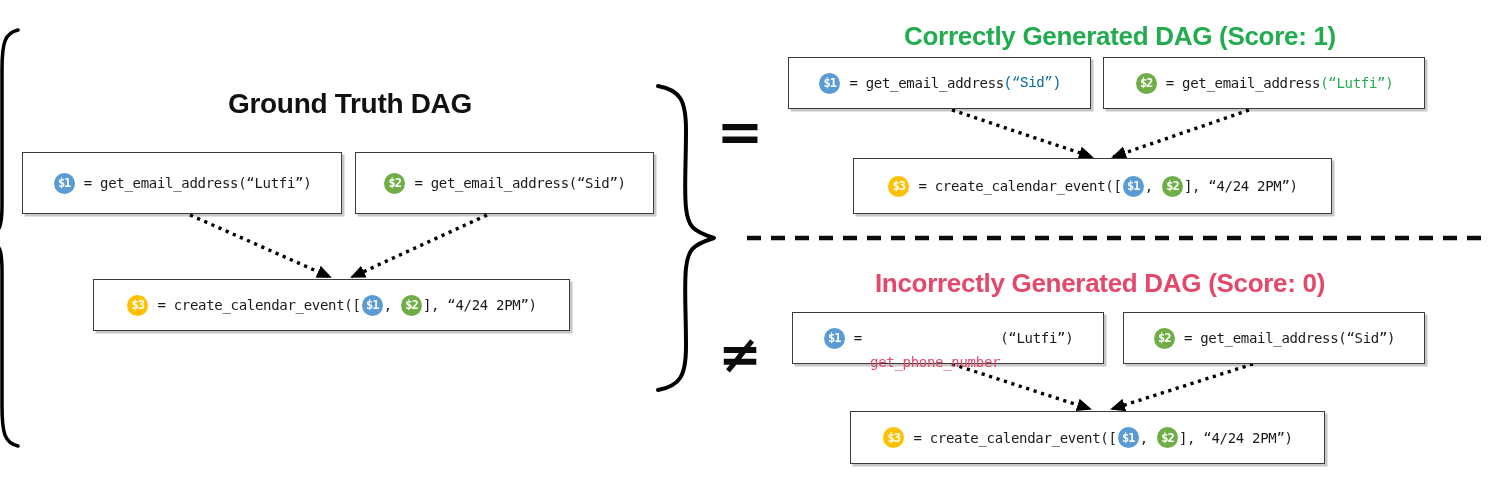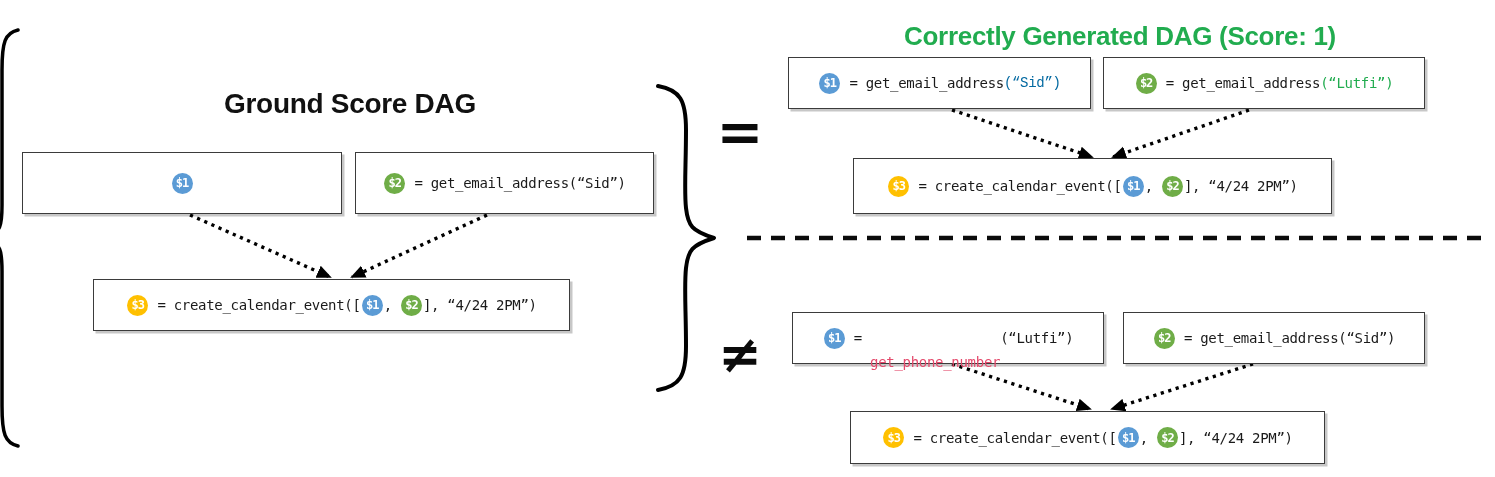--- a/index.html
+++ b/index.html
@@ -55,29 +55,30 @@
     <line x1="190" y1="215" x2="330" y2="277" stroke="#000" stroke-width="3.4" stroke-dasharray="3.2 4.6" marker-end="url(#arrowhead)"></line>
     <line x1="487" y1="215" x2="352" y2="277" stroke="#000" stroke-width="3.4" stroke-dasharray="3.2 4.6" marker-end="url(#arrowhead)"></line>
 
     <line x1="952" y1="110" x2="1092" y2="157" stroke="#000" stroke-width="3.4" stroke-dasharray="3.2 4.6" marker-end="url(#arrowhead)"></line>
     <line x1="1249" y1="110" x2="1113" y2="157" stroke="#000" stroke-width="3.4" stroke-dasharray="3.2 4.6" marker-end="url(#arrowhead)"></line>
 
     <line x1="952" y1="364" x2="1090" y2="409" stroke="#000" stroke-width="3.4" stroke-dasharray="3.2 4.6" marker-end="url(#arrowhead)"></line>
     <line x1="1253" y1="364" x2="1112" y2="409" stroke="#000" stroke-width="3.4" stroke-dasharray="3.2 4.6" marker-end="url(#arrowhead)"></line>
   </svg>
 
-  <div class="title" style="left:150px;top:88px;width:400px;font-size:28px;">Ground Score DAG</div>
+  <div class="title" style="left:150px;top:88px;width:400px;font-size:28px;">Ground Truth DAG</div>
 
   <div class="title" style="left: 820px; top: 7px; width: 600px; font-size: 26px; color: rgb(33, 172, 79); margin-top: 14px;">Correctly Generated DAG (Score: 1)</div>
 
+  <div class="title" style="left: 800px; top: 268px; width: 600px; font-size: 26px; color: rgb(228, 73, 107);">Incorrectly Generated DAG (Score: 0)</div>
 
   <div class="op" style="left:708px;top:100px;font-size:56px;line-height:64px;">=</div>
   <div class="op" style="left:708px;top:322px;font-size:52px;line-height:64px;">≠</div>
 
-  <div class="node" style="left:22px;top:152px;width:318px;height:60px;"><span class="chip" style="background: rgb(91, 155, 213);">$1</span></div>
+  <div class="node" style="left:22px;top:152px;width:318px;height:60px;"><span class="chip" style="background: rgb(91, 155, 213);">$1</span><span class="code-seg" style="color: rgb(26, 26, 26);"> = get_email_address(“Lutfi”)</span></div>
   <div class="node" style="left:355px;top:152px;width:297px;height:60px;"><span class="chip" style="background: rgb(111, 173, 71);">$2</span><span class="code-seg" style="color: rgb(26, 26, 26);"> = get_email_address(“Sid”)</span></div>
   <div class="node" style="left:93px;top:279px;width:475px;height:50px;"><span class="chip" style="background: rgb(255, 192, 0);">$3</span><span class="code-seg" style="color: rgb(26, 26, 26);"> = create_calendar_event([</span><span class="chip" style="background: rgb(91, 155, 213);">$1</span><span class="code-seg" style="color: rgb(26, 26, 26);">, </span><span class="chip" style="background: rgb(111, 173, 71);">$2</span><span class="code-seg" style="color: rgb(26, 26, 26);">], “4/24 2PM”)</span></div>
 
   <div class="node" style="left:788px;top:57px;width:301px;height:50px;"><span class="chip" style="background: rgb(91, 155, 213);">$1</span><span class="code-seg" style="color: rgb(26, 26, 26);"> = get_email_address</span><span class="code-seg" style="color: #0369a1; font-family: Liberation Mono, monospace;">(“Sid”)</span></div>
   <div class="node" style="left:1103px;top:57px;width:320px;height:50px;"><span class="chip" style="background: rgb(111, 173, 71);">$2</span><span class="code-seg" style="color: rgb(26, 26, 26);"> = get_email_address</span><span class="code-seg" style="color: rgb(33, 172, 79);">(“Lutfi”)</span></div>
   <div class="node" style="left:853px;top:158px;width:477px;height:54px;"><span class="chip" style="background: rgb(255, 192, 0);">$3</span><span class="code-seg" style="color: rgb(26, 26, 26);"> = create_calendar_event([</span><span class="chip" style="background: rgb(91, 155, 213);">$1</span><span class="code-seg" style="color: rgb(26, 26, 26);">, </span><span class="chip" style="background: rgb(111, 173, 71);">$2</span><span class="code-seg" style="color: rgb(26, 26, 26);">], “4/24 2PM”)</span></div>
 
   <div class="node" style="left:792px;top:312px;width:310px;height:50px;"><span class="chip" style="background: rgb(91, 155, 213);">$1</span><span class="code-seg" style="color: rgb(26, 26, 26);"> = </span><span class="code-seg" style="color: rgb(228, 73, 107); margin-top: 47px;">get_phone_number</span><span class="code-seg" style="color: rgb(26, 26, 26);">(“Lutfi”)</span></div>
   <div class="node" style="left:1123px;top:312px;width:300px;height:50px;"><span class="chip" style="background: rgb(111, 173, 71);">$2</span><span class="code-seg" style="color: rgb(26, 26, 26);"> = get_email_address(“Sid”)</span></div>
   <div class="node" style="left:850px;top:411px;width:473px;height:51px;"><span class="chip" style="background: rgb(255, 192, 0);">$3</span><span class="code-seg" style="color: rgb(26, 26, 26);"> = create_calendar_event([</span><span class="chip" style="background: rgb(91, 155, 213);">$1</span><span class="code-seg" style="color: rgb(26, 26, 26);">, </span><span class="chip" style="background: rgb(111, 173, 71);">$2</span><span class="code-seg" style="color: rgb(26, 26, 26);">], “4/24 2PM”)</span></div>

